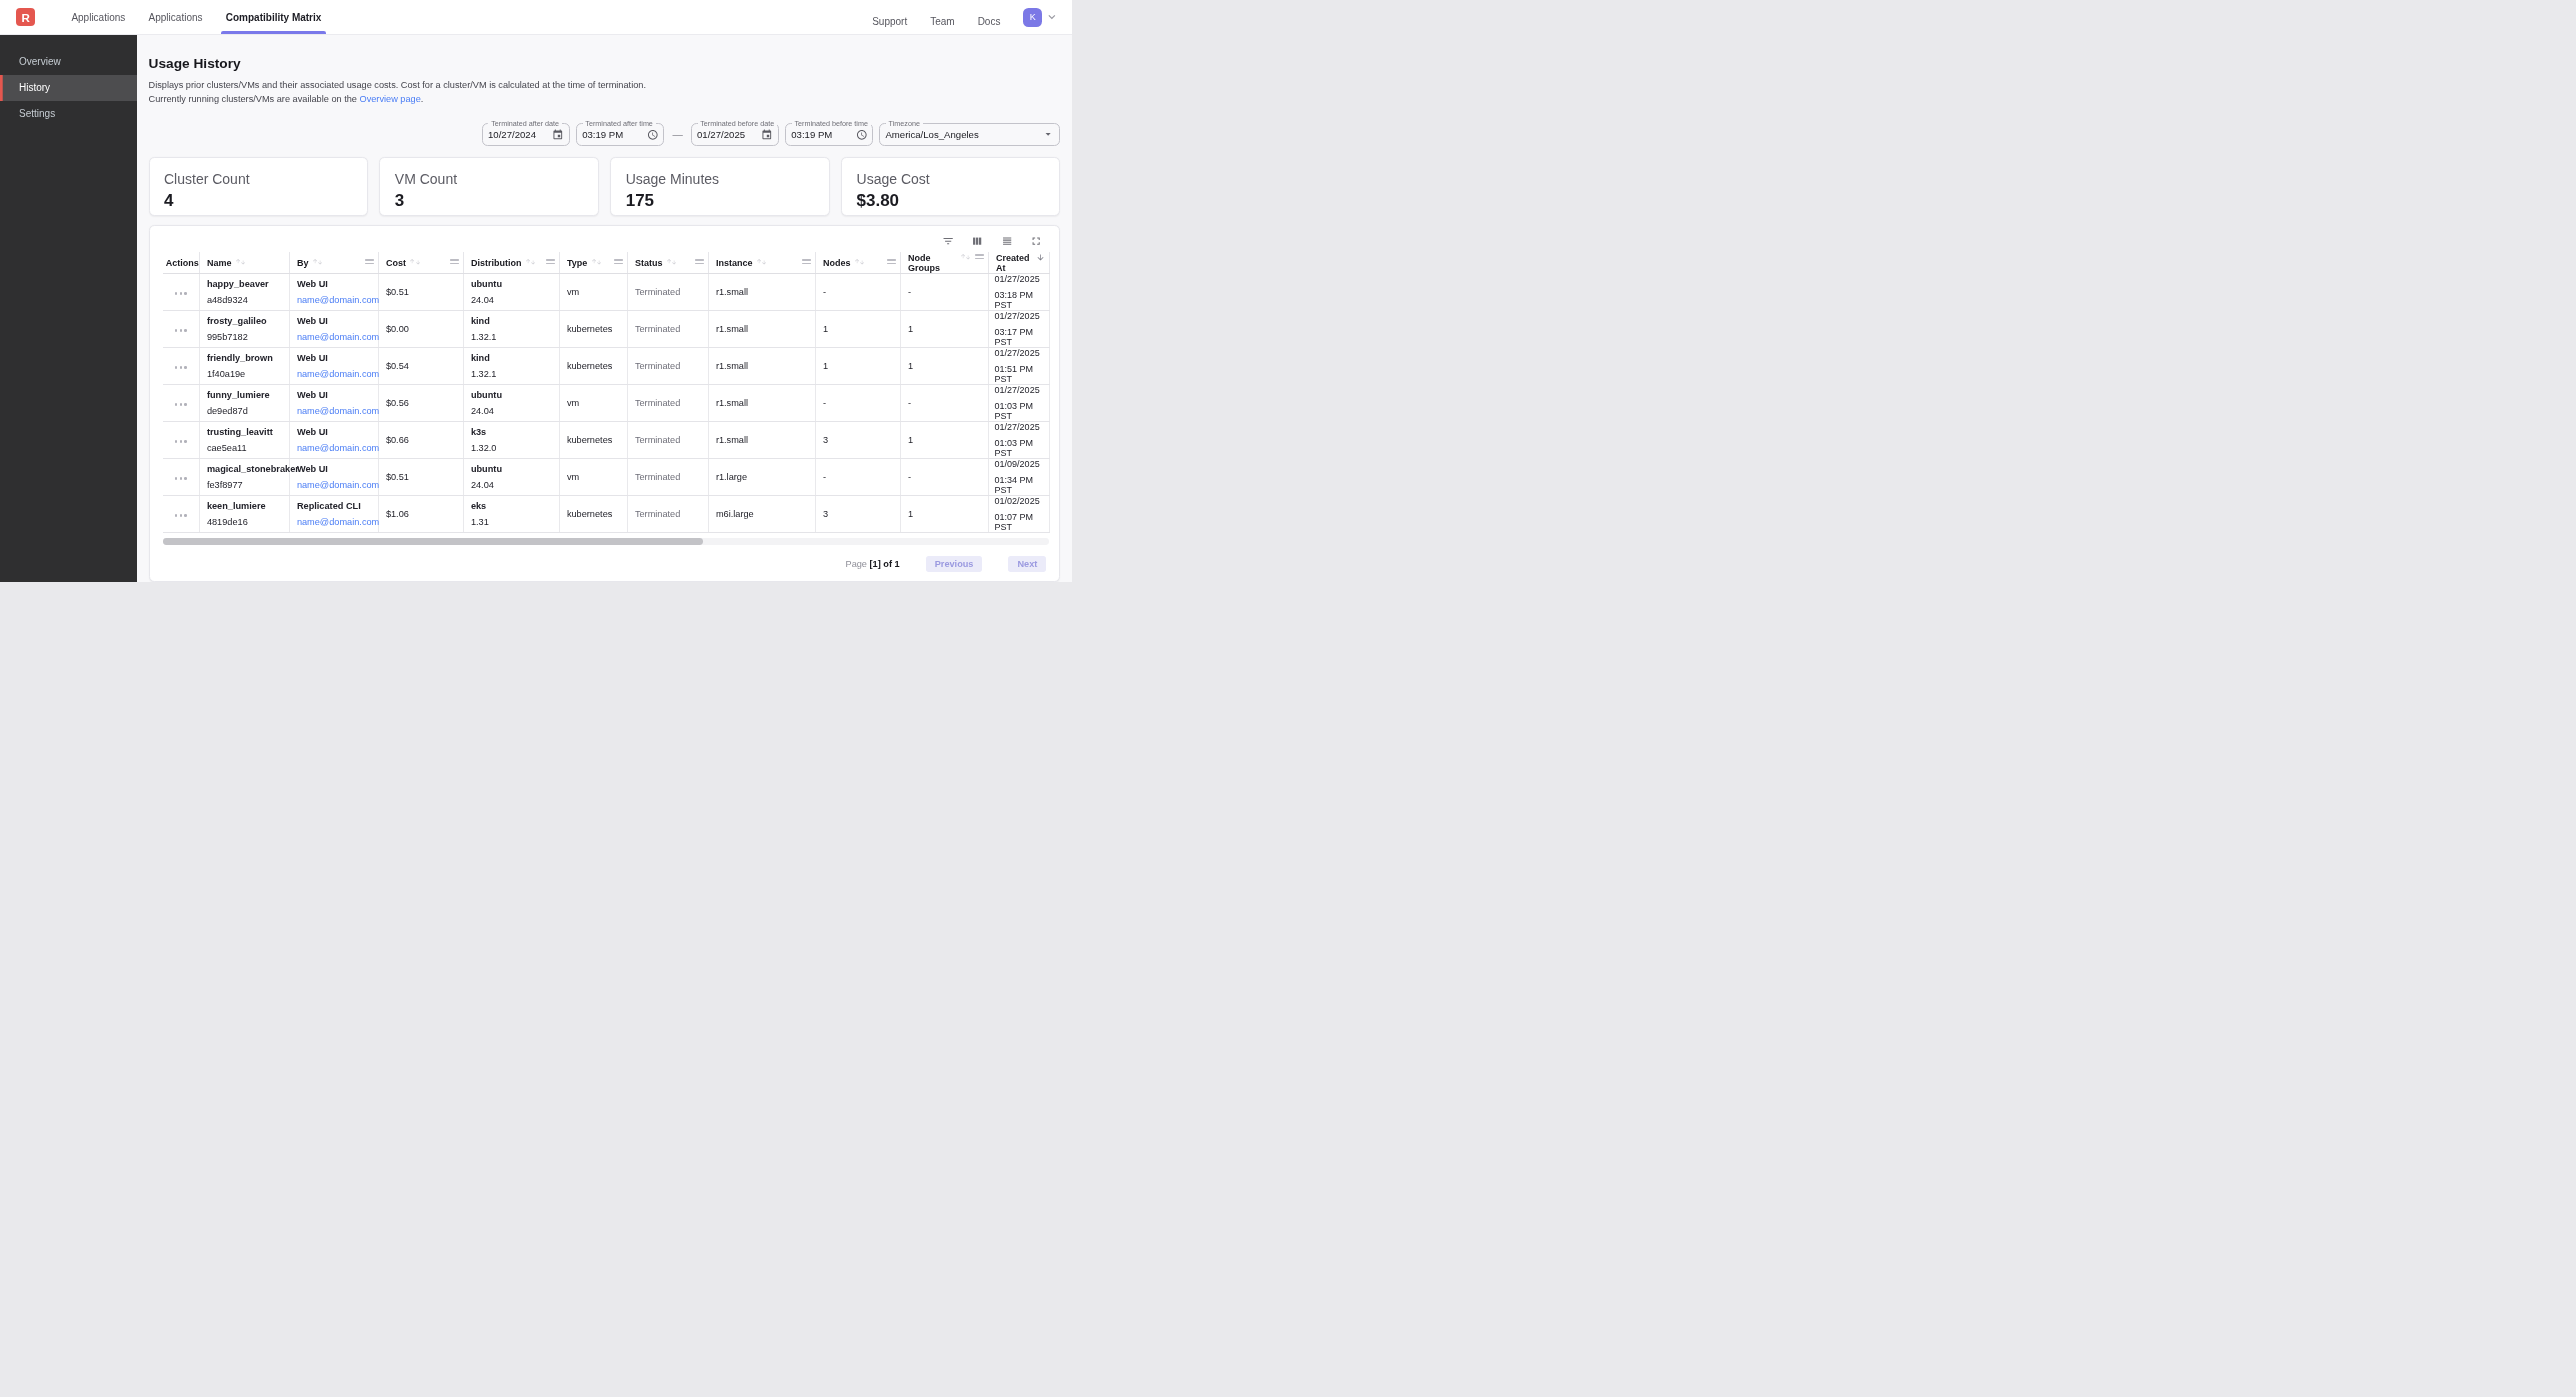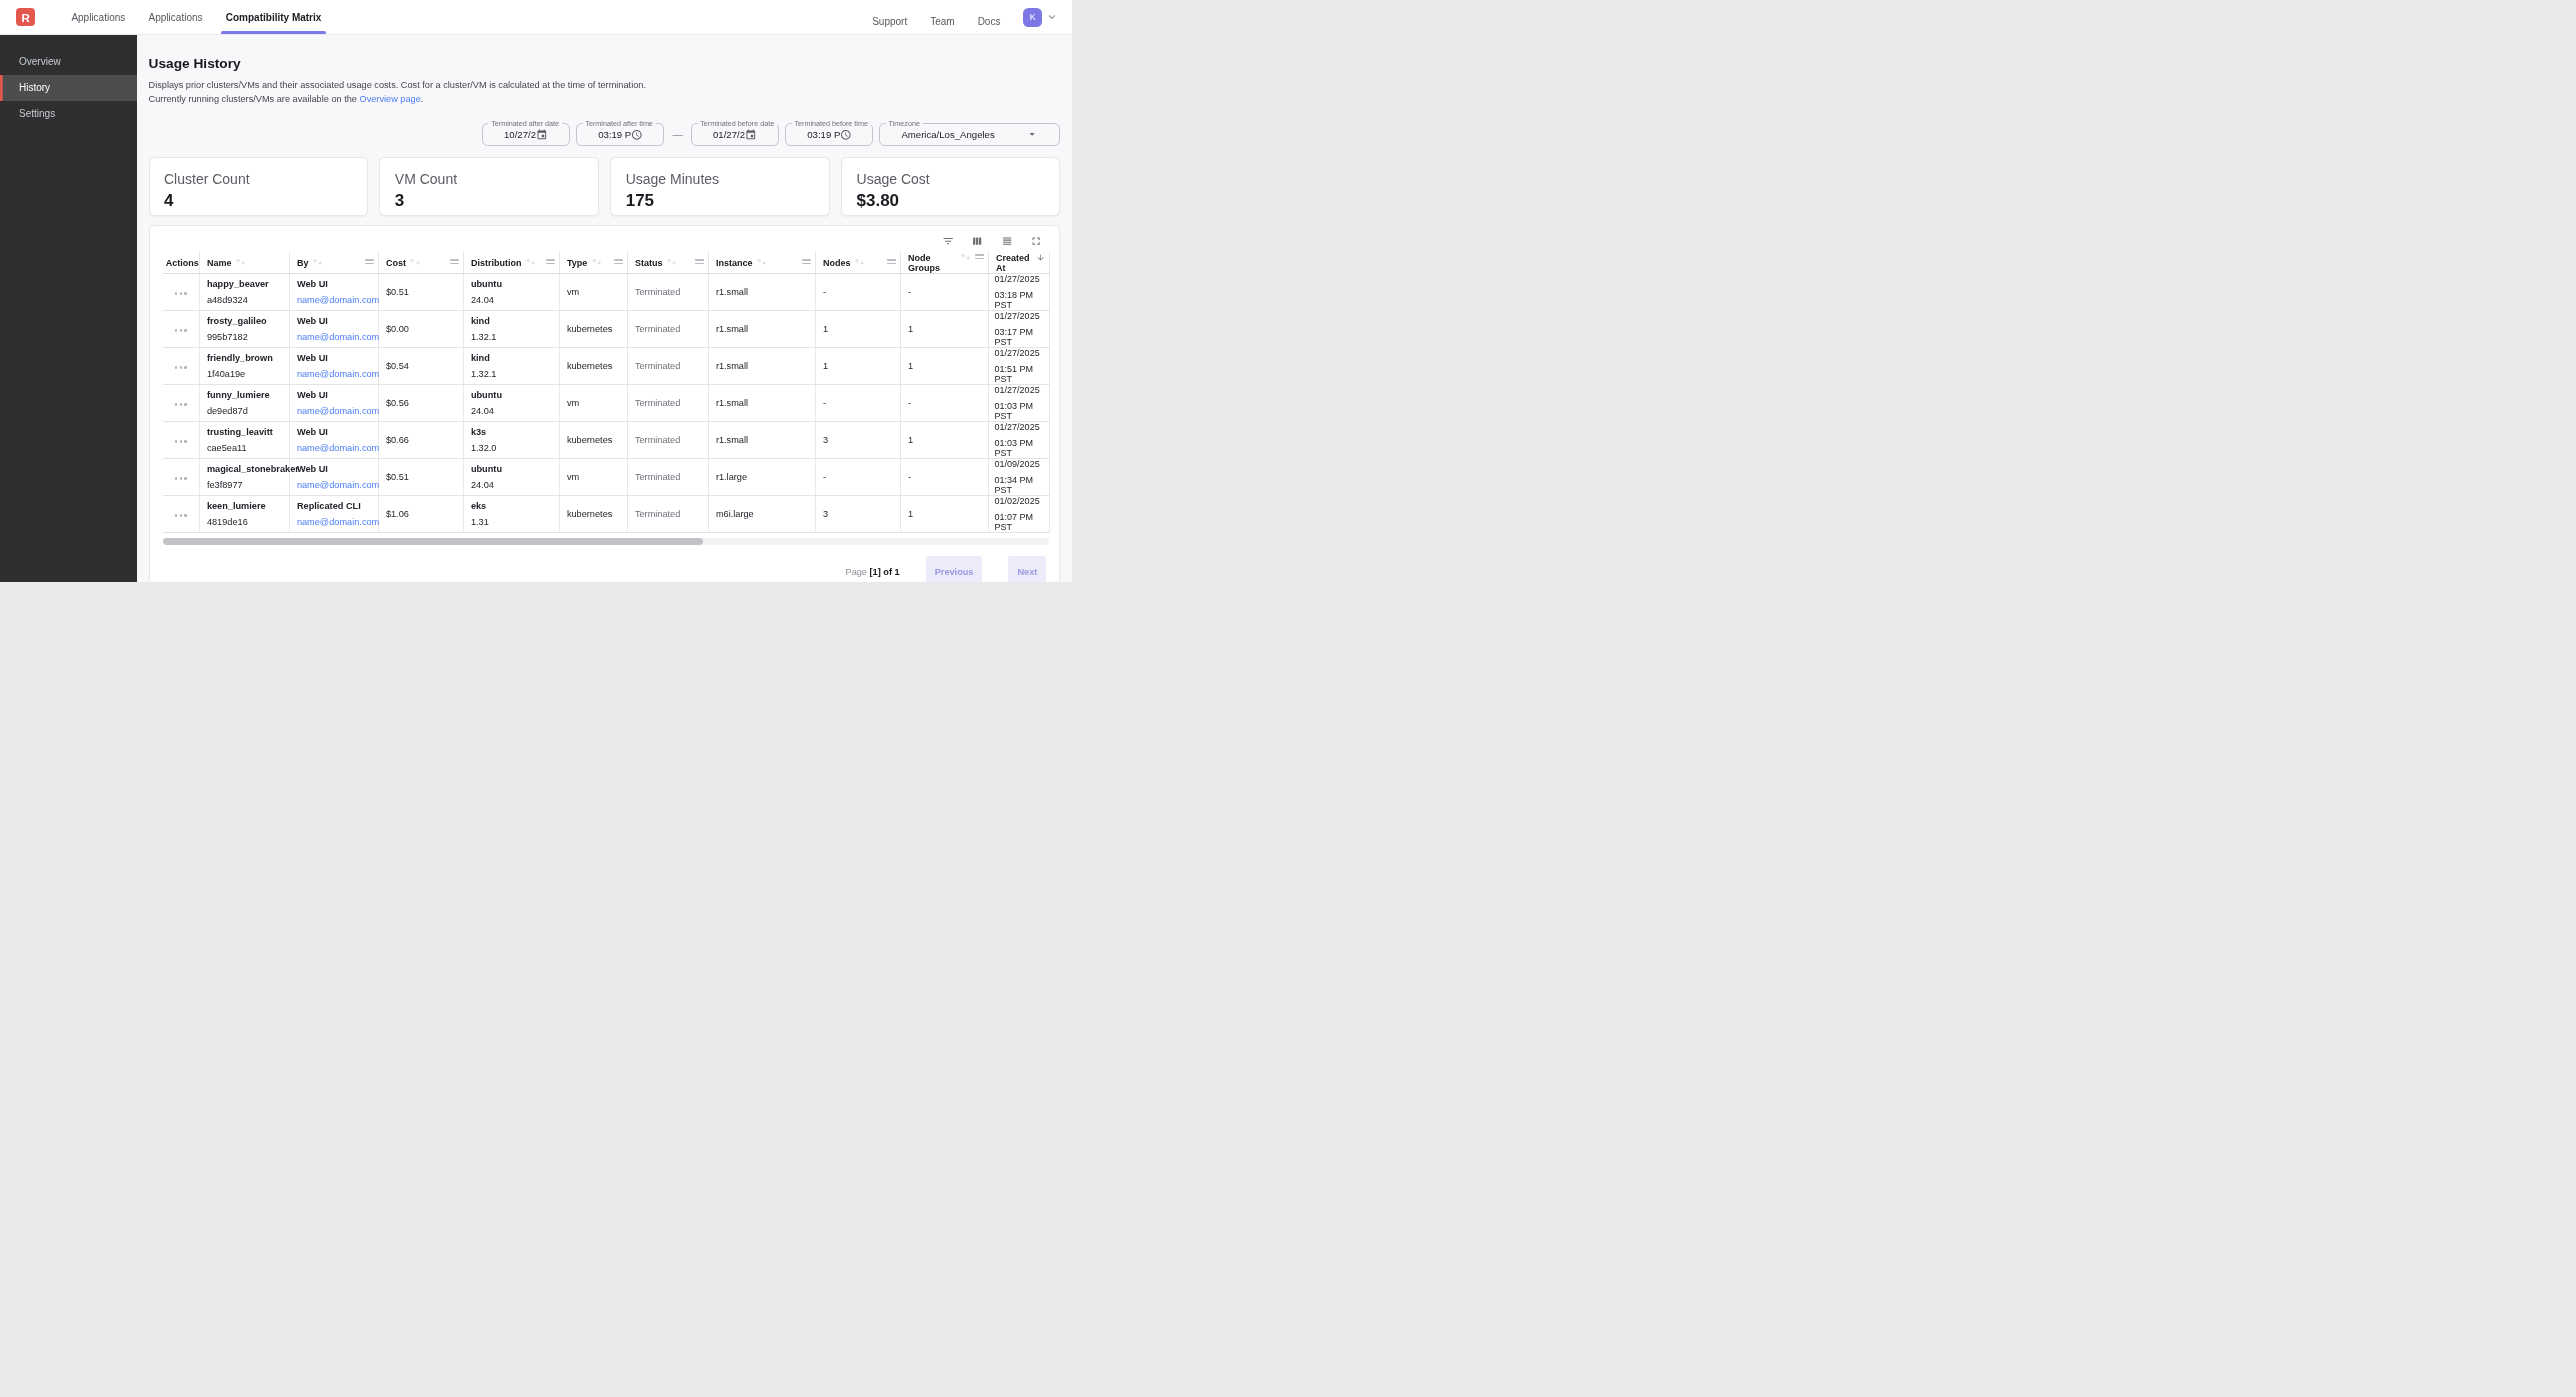--- a/index.html
+++ b/index.html
@@ -32,21 +32,21 @@
     color:#c6cdd3; cursor:pointer; }
   .side-item.active { background:#4d4d4f; color:#fff; box-shadow:inset 2.7px 0 0 #e4574f; }
   
   .main { position:absolute; left:137px; top:35px; right:0; bottom:0; padding:0 11.6px; overflow:hidden; }
   .page-title { margin:20.5px 0 0; font-size:13.7px; color:#17171c; font-weight:bold; }
   .desc { margin:7.5px 0 0; font-size:9.2px; line-height:14.4px; color:#45454d; max-width:535px; }
   .link { color:#4a7df5; text-decoration:none; cursor:pointer; }
   
   .filters { display:flex; align-items:center; justify-content:flex-end; margin-top:16.4px; gap:6.2px; }
   .ffield { position:relative; height:22.6px; border:0.7px solid #c3c3ca; border-radius:5.5px;
-    display:flex; align-items:center; padding:0 21px; background:#f8f8fa; cursor:pointer; }
+    display:flex; align-items:center; padding:0 5px; background:#f8f8fa; cursor:pointer; }
   .flabel { position:absolute; top:-4.8px; left:5.5px; font-size:7.2px; color:#6e6e76;
     background:#f8f8fa; padding:0 2.7px; white-space:nowrap; }
   .ffield input { border:none; background:transparent; font-family:inherit; font-size:9.6px;
     color:#1b1b21; width:100%; padding:0; outline:none; }
   .w-date { width:88px; } .w-time { width:88px; } .w-tz { width:181px; }
   .ficon { display:flex; margin-left:auto; cursor:pointer; }
   .fdash { color:#8a8a92; margin:0 2.1px; font-size:10.3px; }
   .tz-value { font-size:9.6px; color:#1b1b21; }
   
   .stats { display:grid; grid-template-columns:repeat(4,1fr); gap:11.6px; margin-top:11.6px; }
@@ -81,21 +81,21 @@
   td.created { font-size:9px; padding-left:5.5px; }
   .dots-btn { background:none; border:none; cursor:pointer; display:inline-flex; gap:2.1px;
     align-items:center; padding:2.7px; }
   .dot { width:2.7px; height:2.7px; border-radius:50%; background:#b2b2ba; }
   .hscroll { margin-top:4.8px; height:6.8px; background:#f3f3f5; border-radius:3.4px; position:relative; width:886px; }
   .hthumb { position:absolute; left:0; top:0; height:6.8px; width:61%; background:#c3c3c7; border-radius:3.4px; cursor:pointer; }
   .tfooter { display:flex; align-items:center; justify-content:flex-end; gap:26px; margin-top:11.6px; }
   .page-ind { font-size:9.2px; color:#8f8f98; }
   .page-ind b { color:#17171c; }
   .pg-btn { background:#ebebf9; color:#9b9ae0; border:none; border-radius:2.7px; font-weight:bold;
-    font-size:9.2px; padding:11px 9px; font-family:inherit; cursor:default; }
+    font-size:9.2px; padding:3px 9px; font-family:inherit; cursor:default; }
   svg.ic { display:block; }
 </style>
 </head>
 <body>
 
 <div class="screen">
 
   <header class="topnav">
     <div class="logo">
       <span>R</span>

